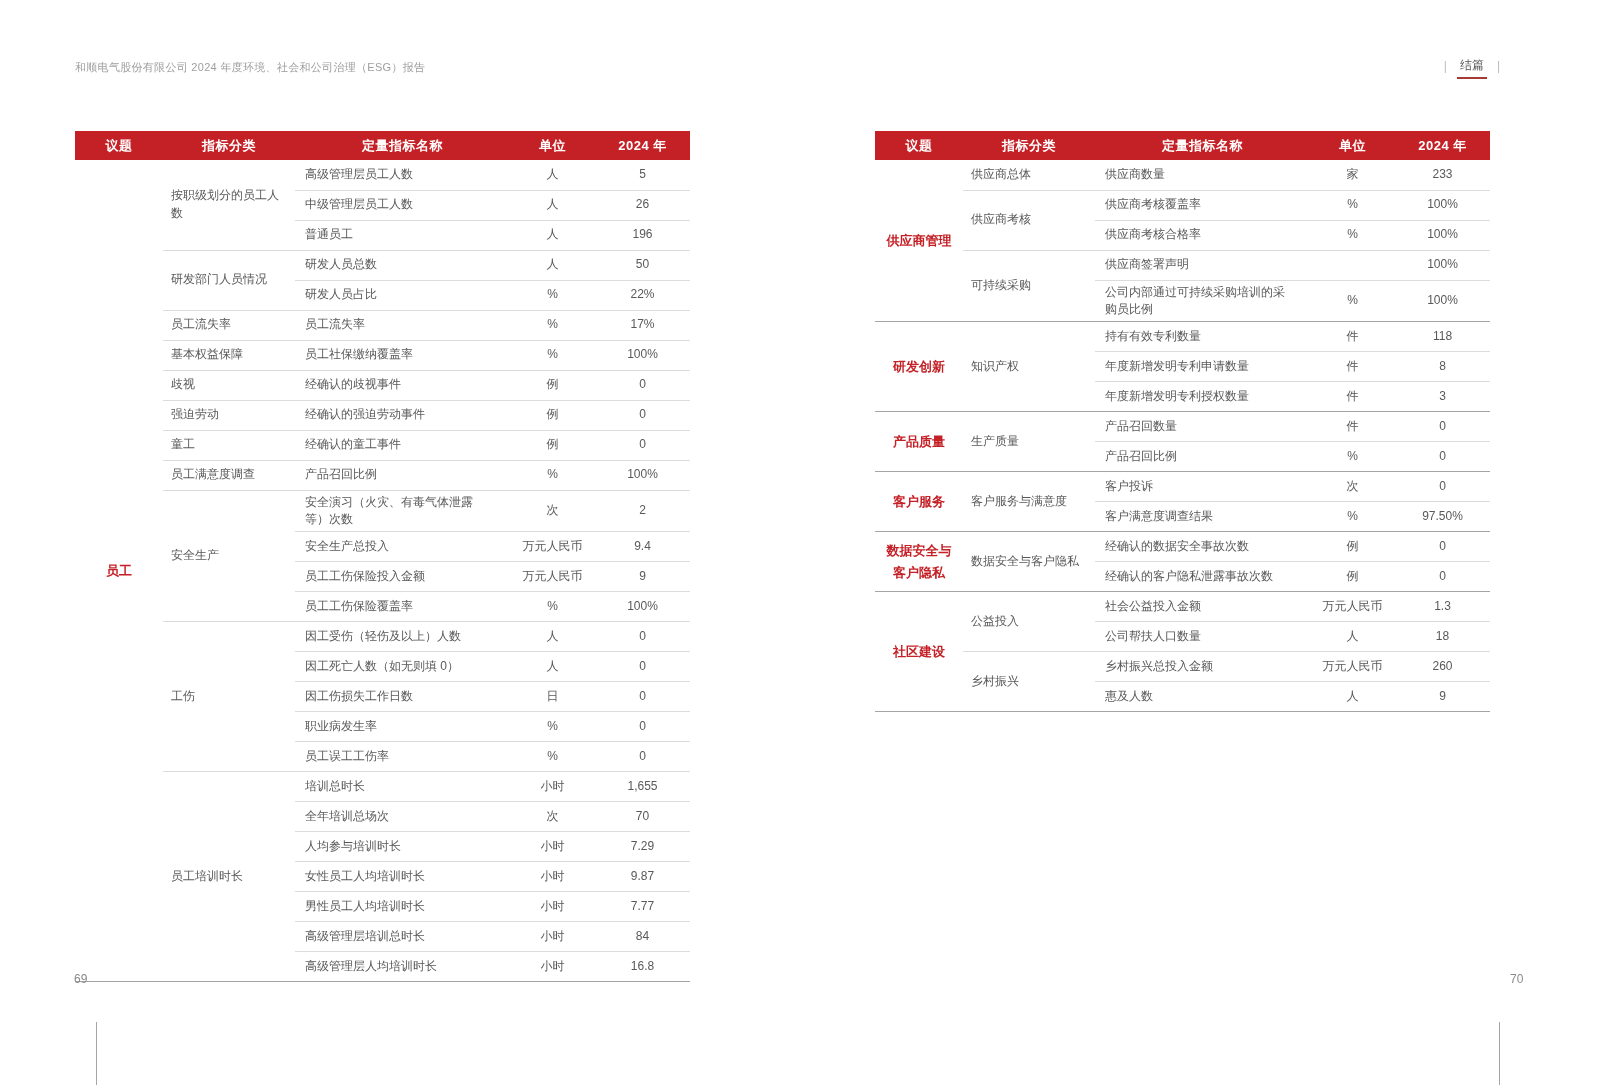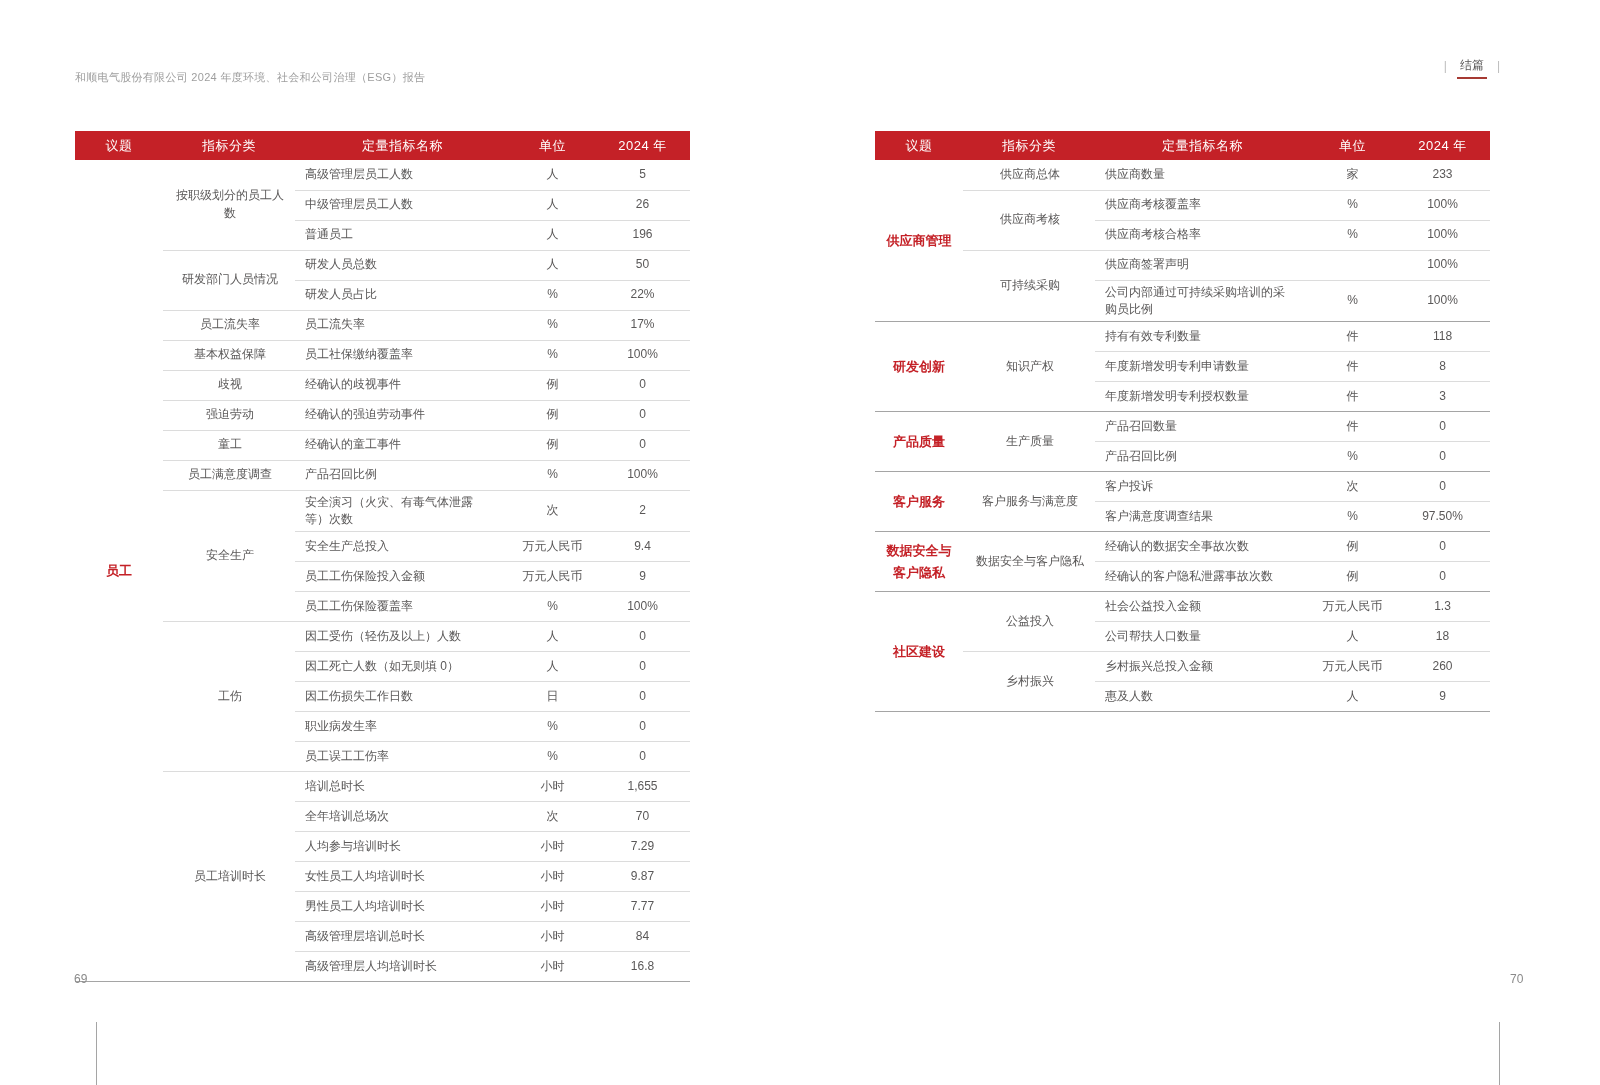--- a/index.html
+++ b/index.html
@@ -4,21 +4,21 @@
 <style>
   * { margin:0; padding:0; box-sizing:border-box; }
   html,body { background:#ffffff; }
   .page {
     position:relative; width:1600px; height:1085px; background:#ffffff;
     font-family:"Liberation Sans","DejaVu Sans",sans-serif; overflow:hidden;
   }
 
   
   .doc-header-left {
-    position:absolute; left:75px; top:70px;
+    position:absolute; left:75px; top:60px;
     font-size:11px; color:#9e9e9e; letter-spacing:0.3px; white-space:nowrap;
   }
   .doc-header-right {
     position:absolute; top:58px; right:100px;
     display:flex; align-items:flex-start; gap:10px;
     font-size:12px; color:#595757;
   }
   .doc-header-right .bar { color:#bcbcbc; font-size:12px; line-height:1.4; }
   .marker-label {
     display:inline-block; padding:0 3px 5px 3px; line-height:1.2;
@@ -29,32 +29,32 @@
   .table-slot { position:absolute; top:131px; width:615px; }
   .slot-left  { left:75px; }
   .slot-right { left:875px; }
 
   table.esg {
     width:615px; border-collapse:collapse; table-layout:fixed;
     border-bottom:1px solid #a5a5a5;
   }
   table.esg th {
     background:var(--accent-red,#c42127); color:#ffffff;
-    font-size:13px; font-weight:normal; letter-spacing:0.5px;
+    font-size:13px; font-weight:bold; letter-spacing:0.5px;
     height:29px; text-align:center; padding:0 2px;
   }
   table.esg td {
     font-size:12px; color:#5a5858; height:30px; line-height:1.45;
     vertical-align:middle; padding:3px 4px;
   }
   table.esg td.topic-cell {
     color:var(--accent-red,#c42127); font-weight:bold; font-size:13px;
     text-align:center; padding:3px 8px; line-height:1.7;
   }
-  table.esg td.category-cell { text-align:center; padding-left:8px; padding-right:6px; }
+  table.esg td.category-cell { text-align:left; padding-left:8px; padding-right:6px; }
   table.esg td.metric-cell   { text-align:left; padding-left:10px; padding-right:24px; }
   table.esg td.unit-cell,
   table.esg td.value-cell    { text-align:center; }
 
   table.esg tr.cat-start td,
   table.esg tr.row-cont td   { border-top:1px solid #dcdcdc; }
   table.esg tr.topic-start td{ border-top:1px solid #a5a5a5; }
   table.esg tr.first td      { border-top:none;margin-top:42px; }
 
   

